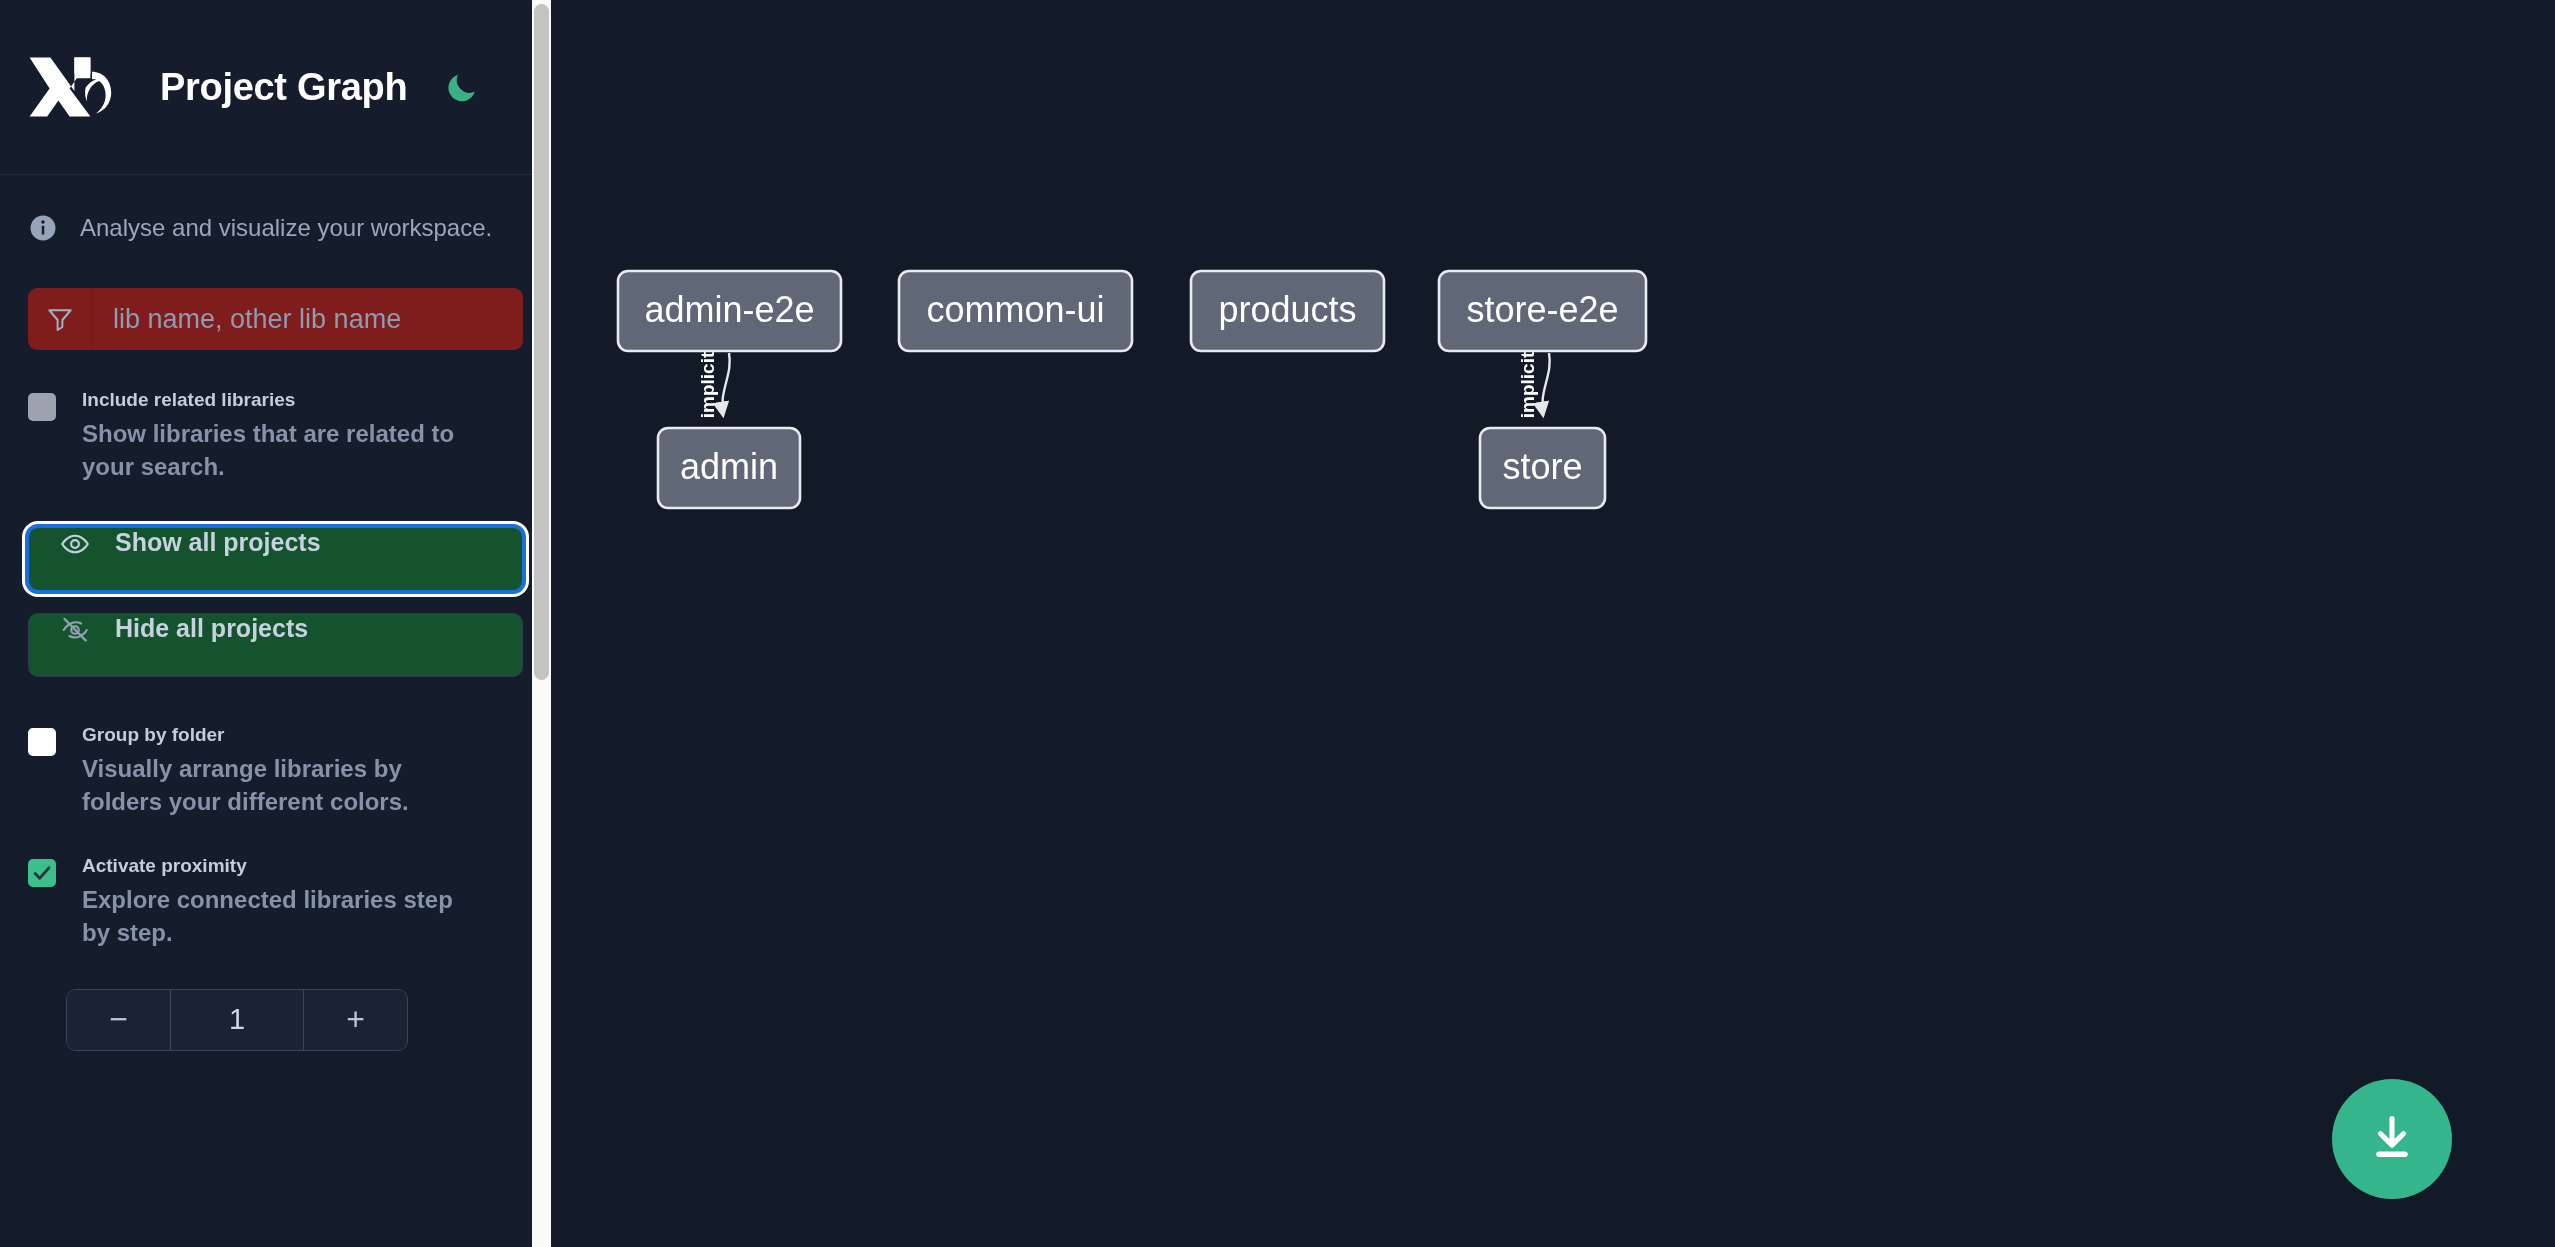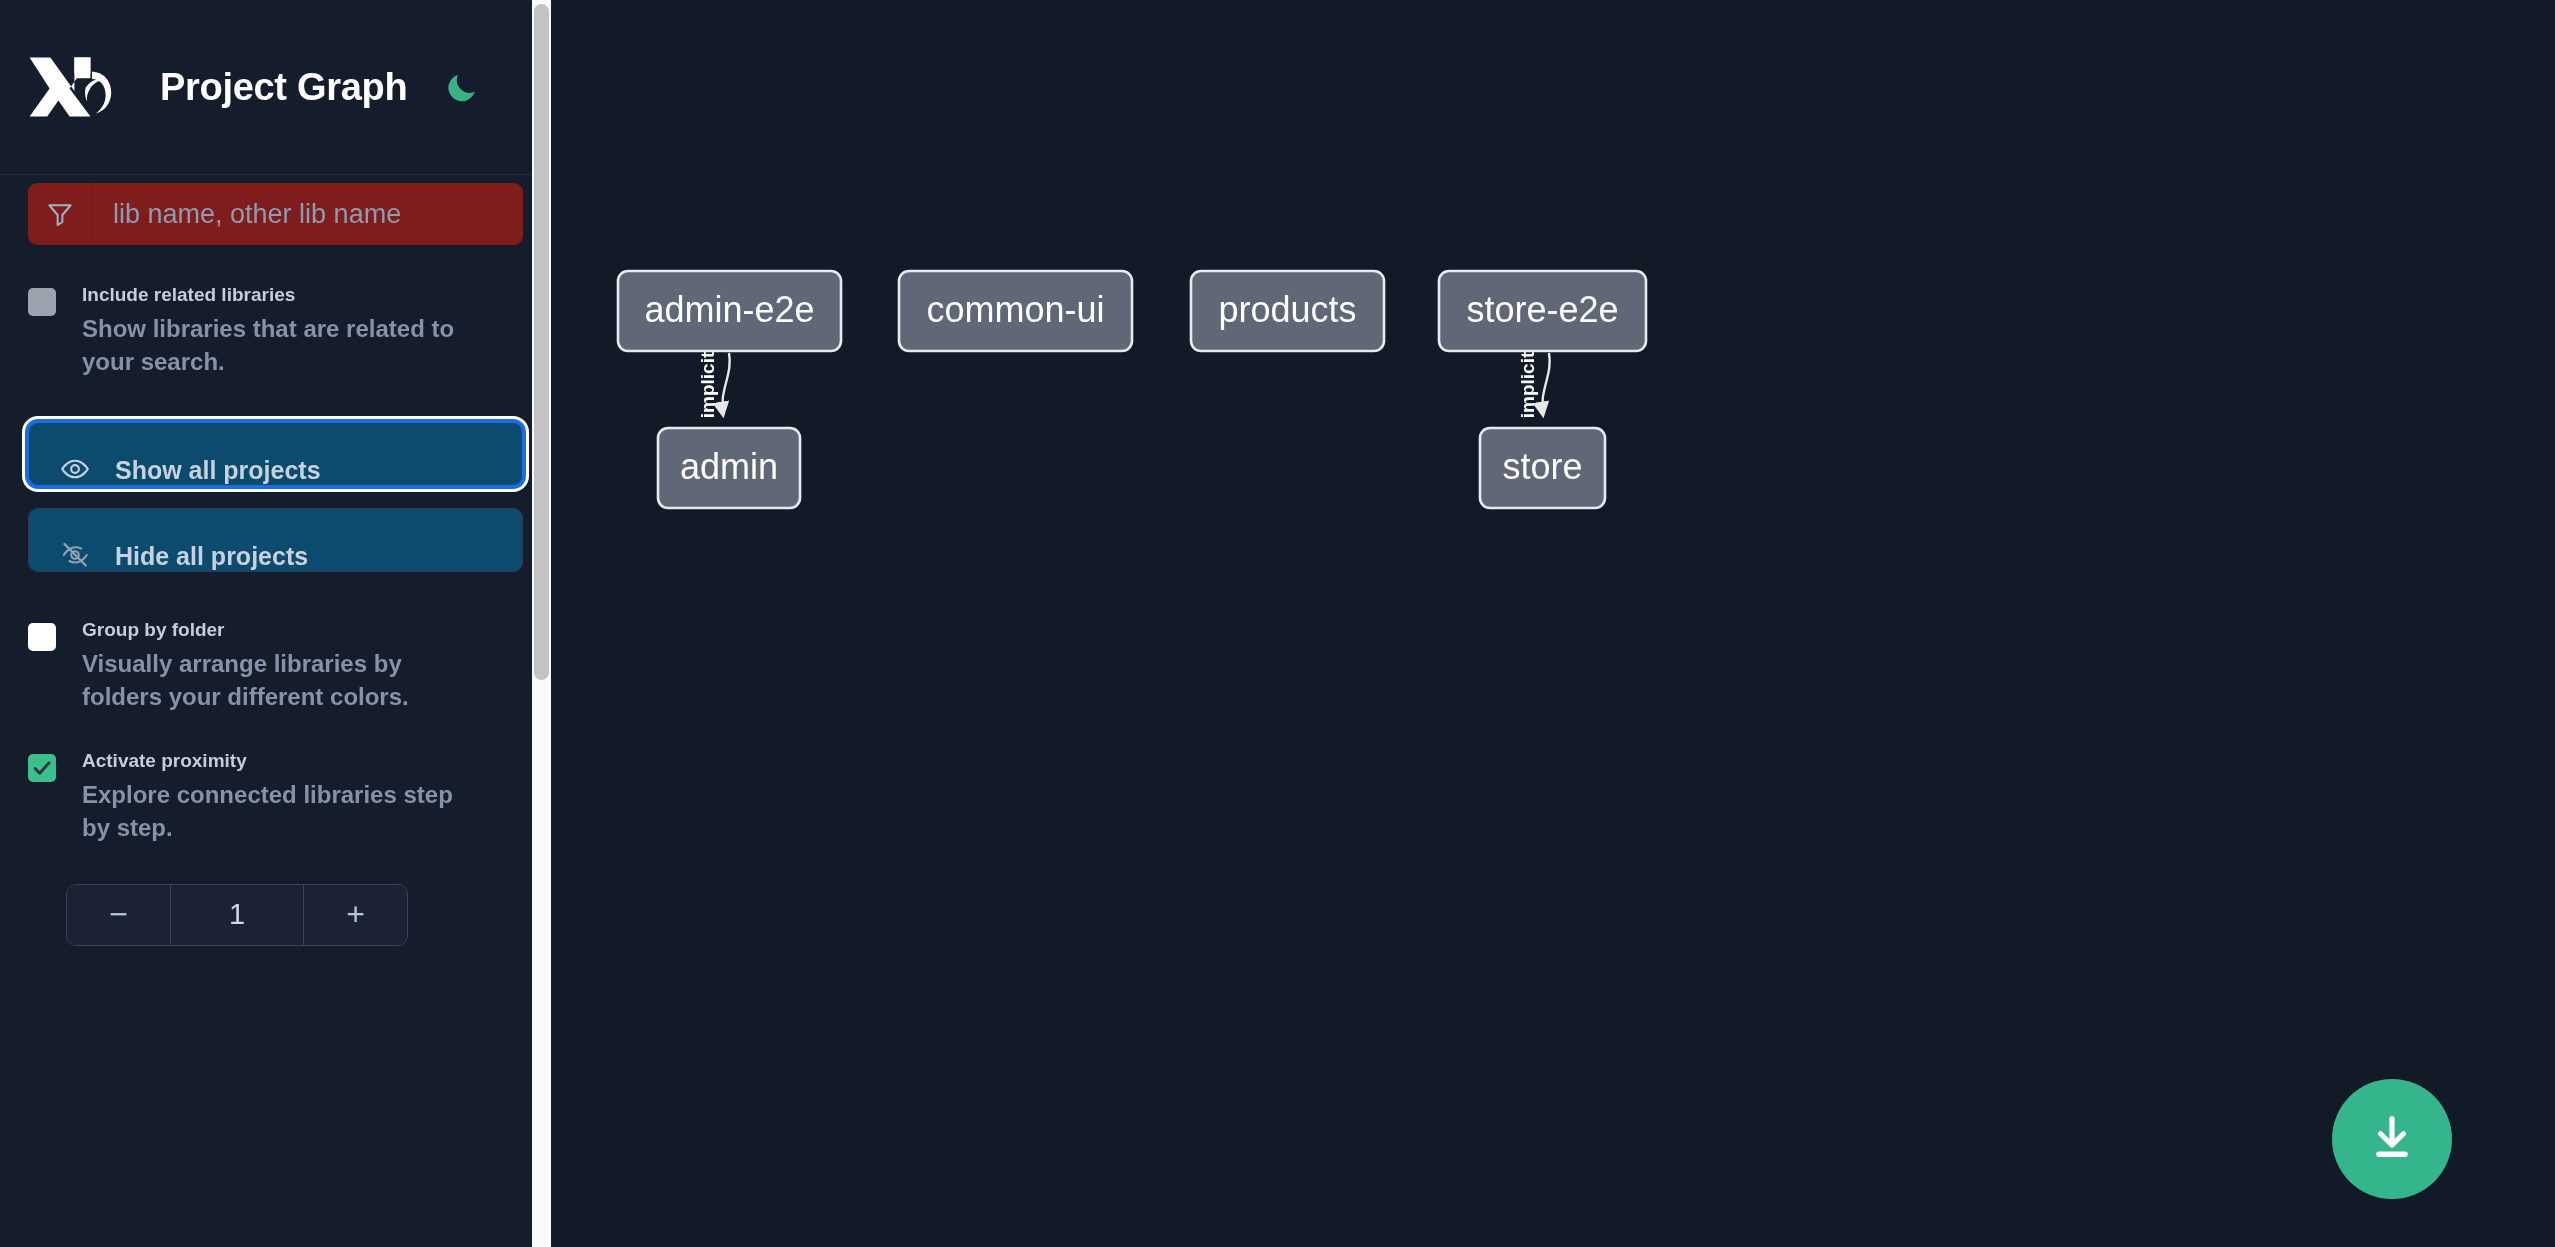--- a/index.html
+++ b/index.html
@@ -83,24 +83,24 @@
     font-size: 19px; font-weight: 700; color: #c3cddc;
     line-height: 1.25;
   }
   .check-desc {
     font-size: 24px; color: #8592a8; line-height: 1.38; margin-top: 5px; font-weight: bold;
   }
 
   
   .btn {
     position: relative;
-    display: flex; align-items: flex-end;
+    display: flex; align-items: flex-start;
     width: 495px; height: 64px;
     border-radius: 10px;
-    background: #0c4a6e;
+    background: #14532d;
     border: 1px solid #313b4f;
     color: #c7d2e0;
     font-size: 25px; font-weight: 700;
     padding-left: 30px;
     cursor: pointer;
     margin-top: 22px;
   }
   .btn-focus {
     box-shadow: 0 0 0 3px #1a6fe0, 0 0 0 6px #ffffff;
     border-color: #1a6fe0;
@@ -173,20 +173,30 @@
         </svg>
       </span>
       <span class="app-title">Project Graph</span>
       <span class="moon-toggle">
         <svg width="36" height="36" viewBox="0 0 24 24">
           <path fill="#3cb085" d="M20.5 15.2A8.6 8.6 0 0 1 9.3 3.9 9 9 0 1 0 20.5 15.2z"></path>
         </svg>
       </span>
     </div>
 
+    <div class="tagline-row">
+      <span class="info-icon">
+        <svg width="30" height="30" viewBox="0 0 24 24">
+          <circle cx="12" cy="12" r="10" fill="#97a4b8"></circle>
+          <rect x="11" y="10.2" width="2" height="7" fill="#151c2b"></rect>
+          <circle cx="12" cy="7.2" r="1.35" fill="#151c2b"></circle>
+        </svg>
+      </span>
+      <span class="tagline-text">Analyse and visualize your workspace.</span>
+    </div>
 
     <div class="sidebar-body">
 
       <div class="filter-wrap">
         <span class="filter-icon-box">
           <svg width="30" height="30" viewBox="0 0 24 24">
             <path d="M3.5 5h17l-6.6 7.8v5.6l-3.8 2.4v-8z" fill="none" stroke="#9fb0c6" stroke-width="1.6" stroke-linejoin="round"></path>
           </svg>
         </span>
         <input class="filter-input" type="text" placeholder="lib name, other lib name" style="">

